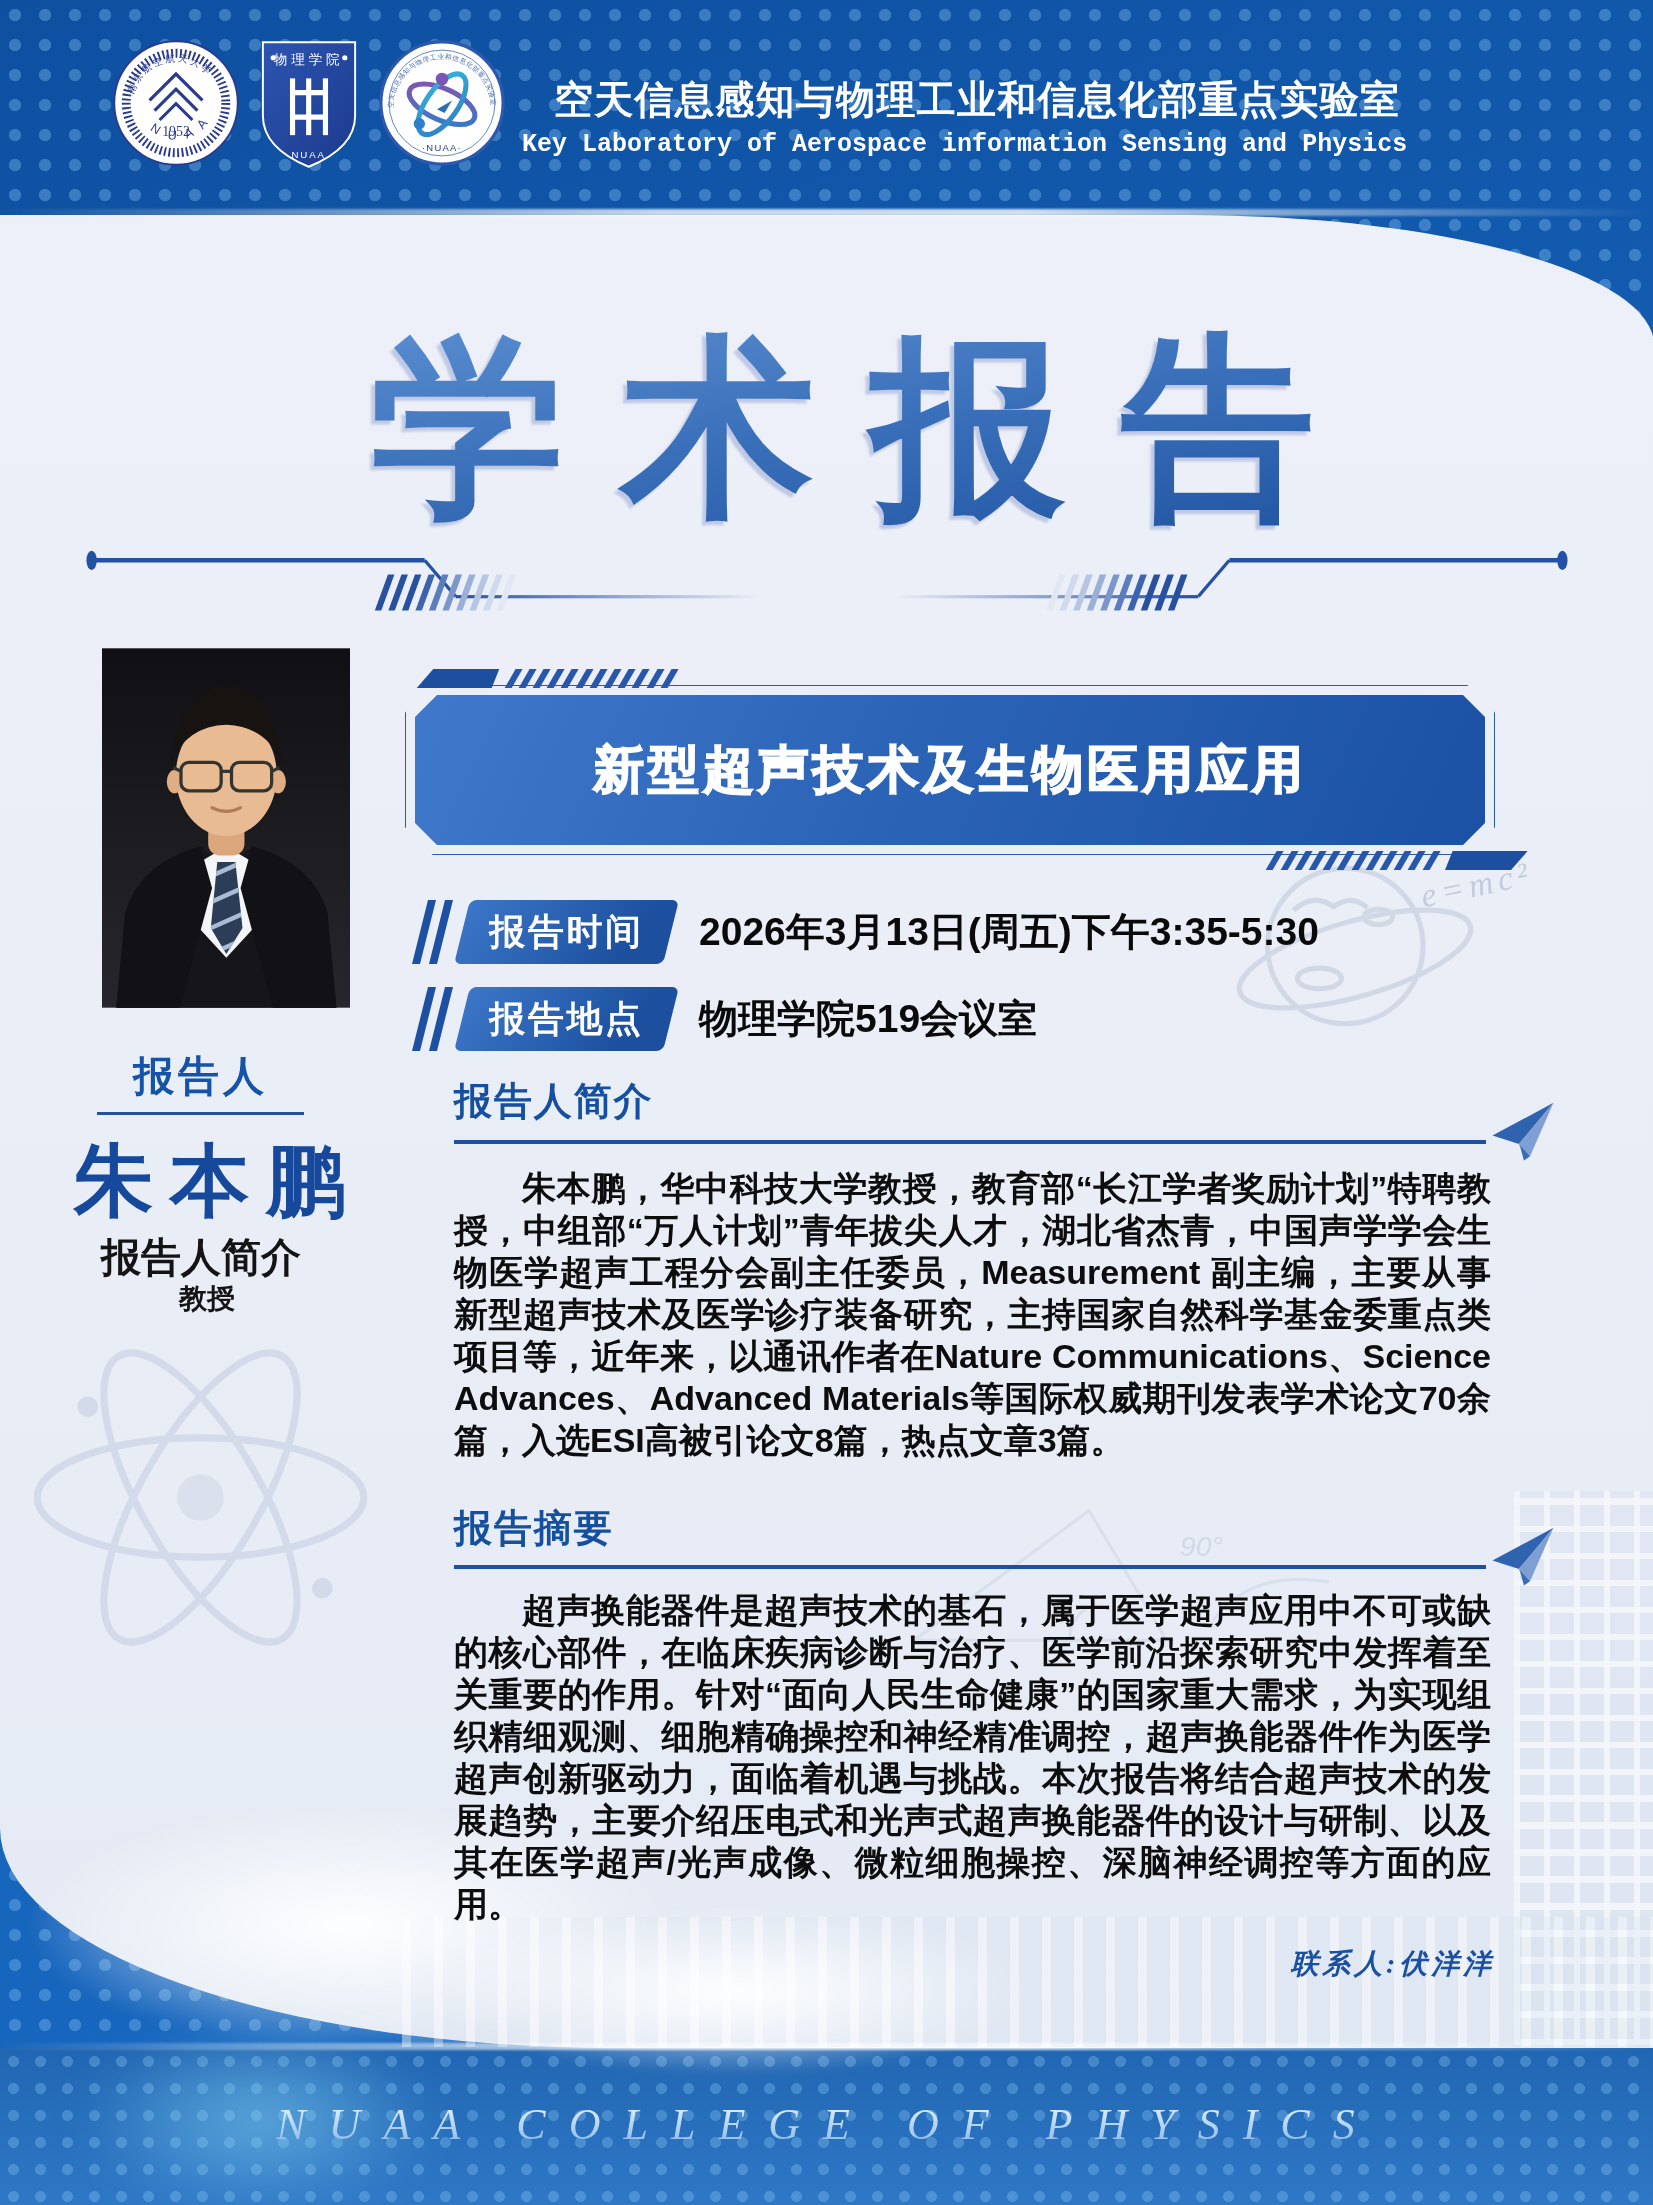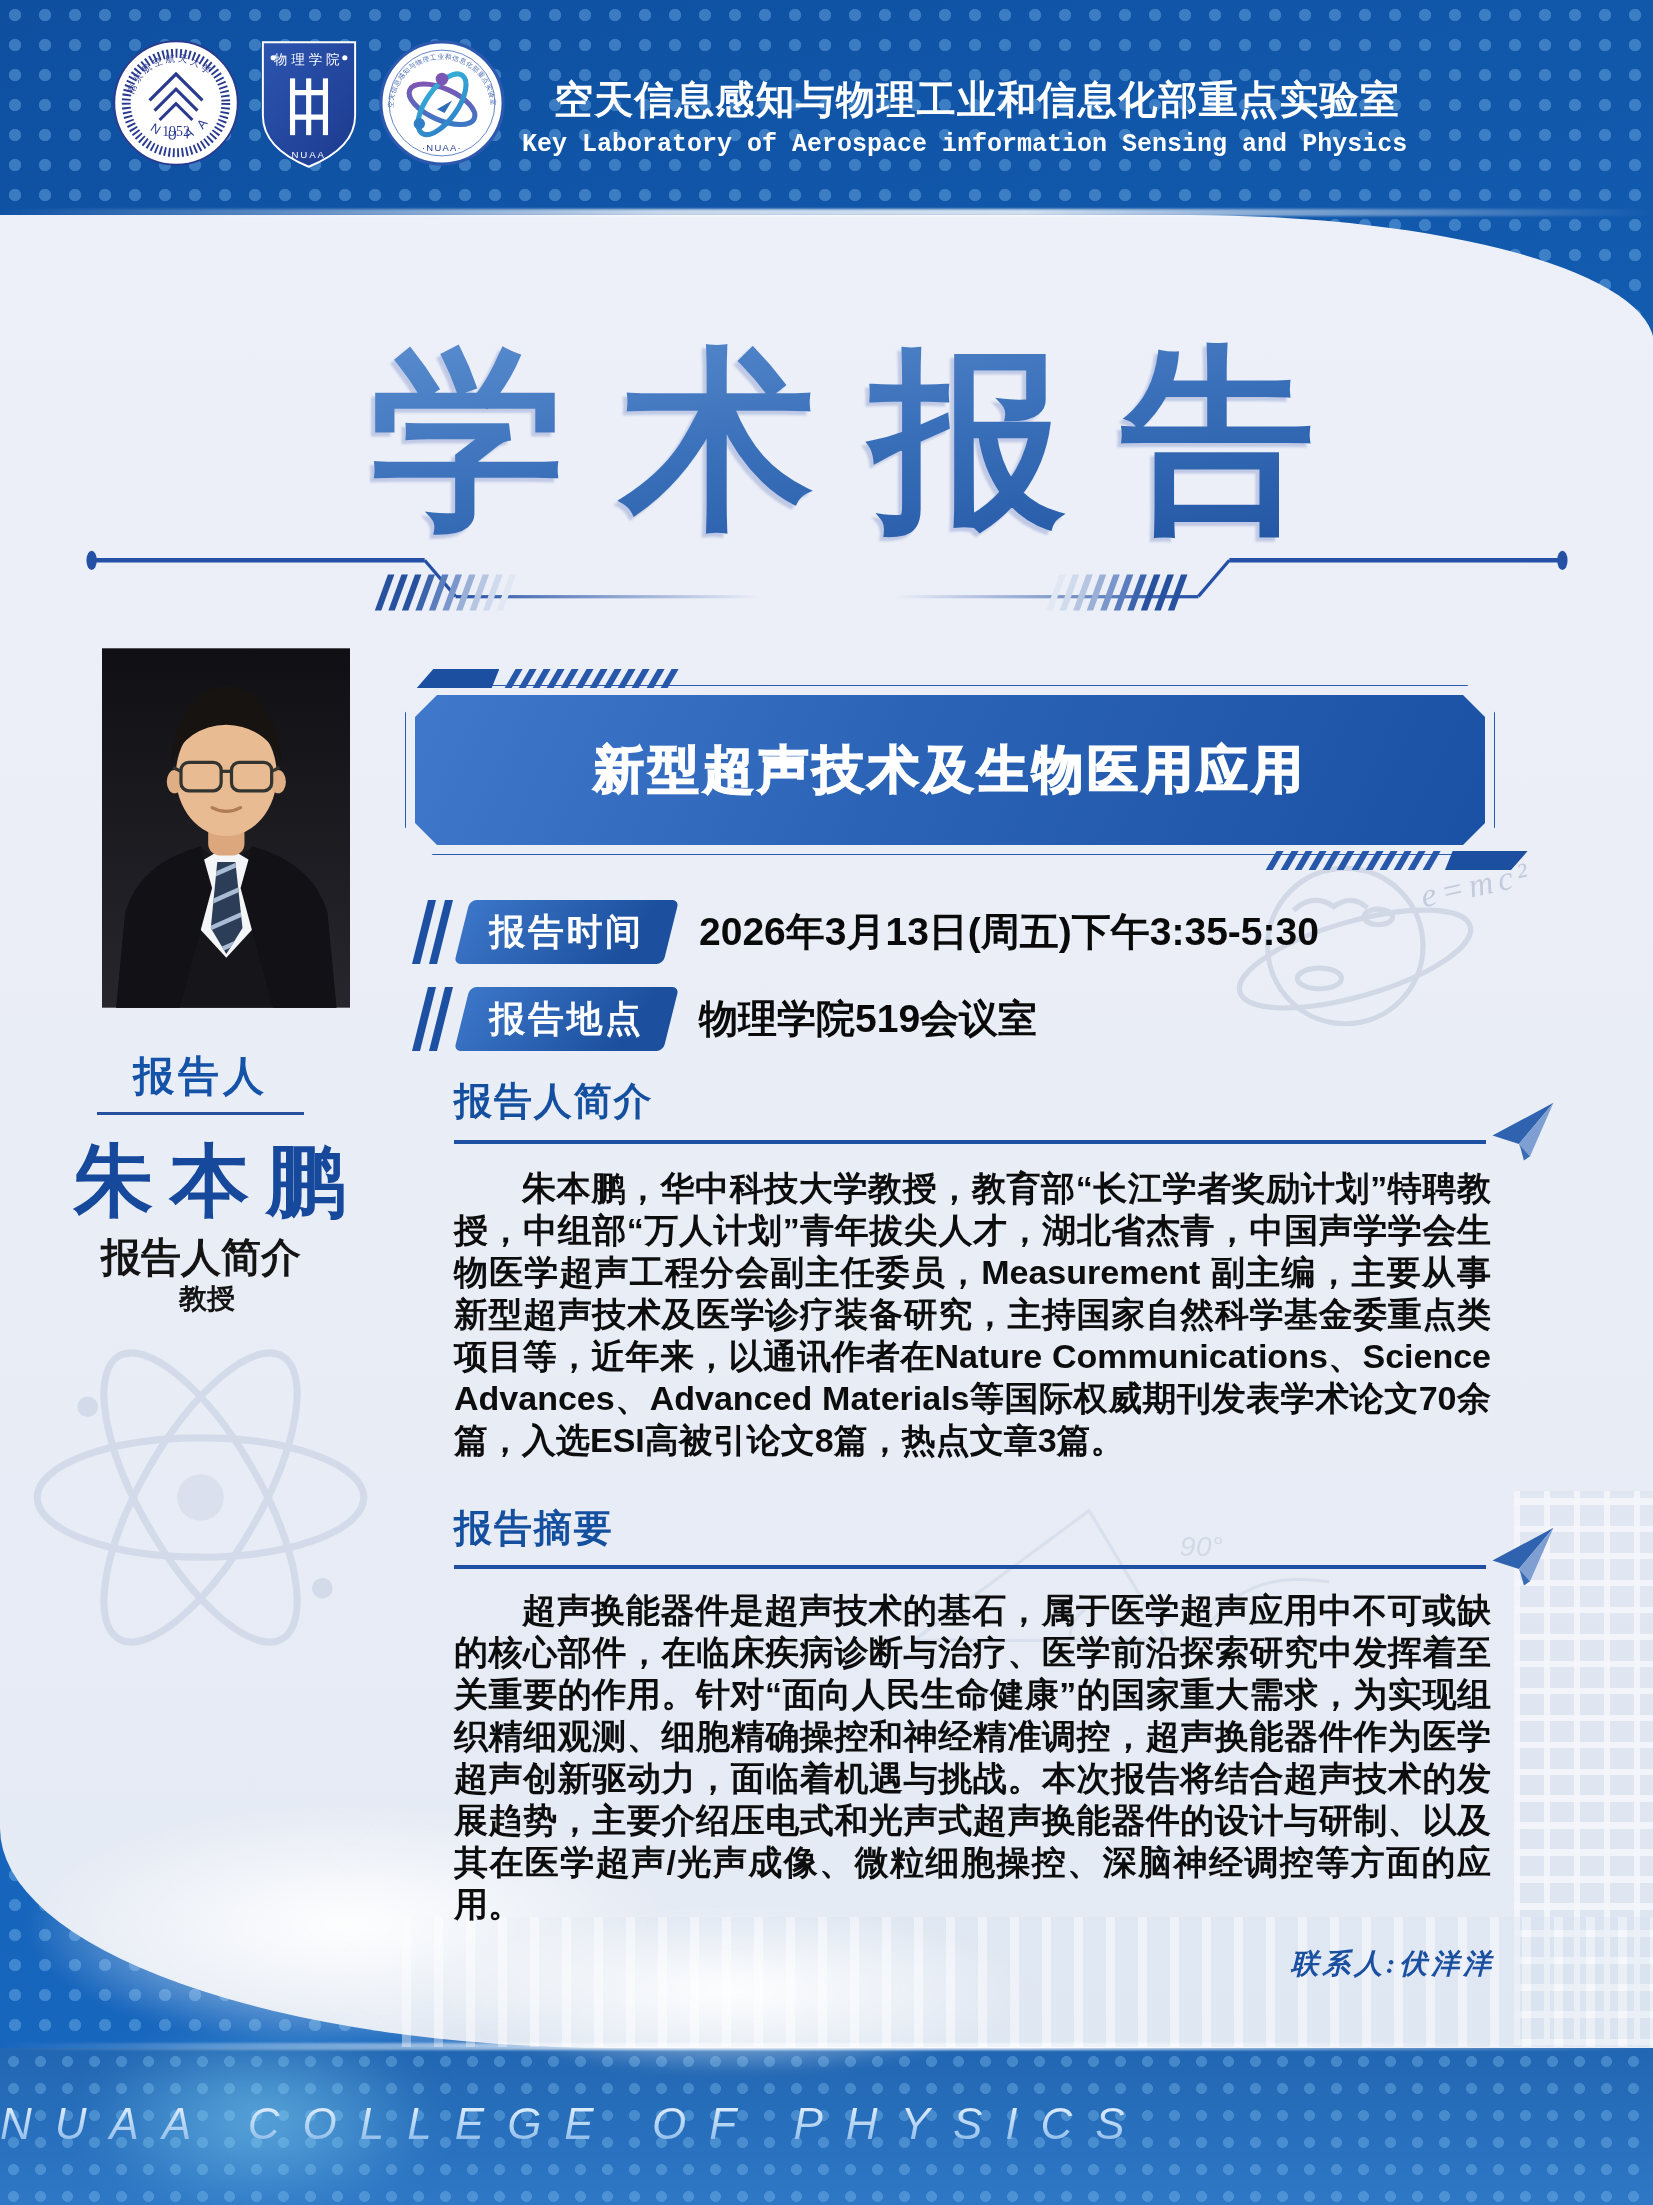--- a/index.html
+++ b/index.html
@@ -27,21 +27,21 @@
   .lab-title-cn{position:absolute;left:554px;top:73px;z-index:3;color:#fff;
     font-size:39px;font-weight:bold;letter-spacing:1.3px;white-space:nowrap;}
   .lab-title-en{position:absolute;left:522px;top:130px;z-index:3;color:#fff;
     font-size:25px;font-weight:bold;white-space:nowrap;font-family:Liberation Mono, monospace;}
 
   
   .main-title{position:absolute;left:0;right:0;top:324px;z-index:3;text-align:center;
     font-size:194px;line-height:207px;font-weight:900;letter-spacing:56px;padding-left:88px;
     background:linear-gradient(172deg,#6496d6 0%,#3a70ba 50%,#1c4f9e 100%);
     -webkit-background-clip:text;background-clip:text;color:transparent;
-    filter:drop-shadow(-3.2px 4.5px 1.3px rgba(110,130,195,.35));white-space:nowrap;margin-top:12px;}
+    filter:drop-shadow(-3.2px 4.5px 1.3px rgba(110,130,195,.35));white-space:nowrap;}
   .title-divider{position:absolute;left:78px;top:550px;width:1498px;height:67px;z-index:3;}
 
   
   .banner{position:absolute;left:415px;top:695px;width:1070px;height:150px;z-index:3;}
   .banner-outline{position:absolute;left:-10.4px;top:-10.4px;right:-10.4px;bottom:-10.4px;
     border:1.9px solid #2a5cae;
     clip-path:polygon(28.5px 0,calc(100% - 28.5px) 0,100% 28.5px,100% calc(100% - 28.5px),calc(100% - 28.5px) 100%,28.5px 100%,0 calc(100% - 28.5px),0 28.5px);}
   .banner-box{position:absolute;inset:0;
     background:linear-gradient(115deg,#4079cc 0%,#2b63b6 45%,#1a51a5 100%);
     clip-path:polygon(22px 0,calc(100% - 22px) 0,100% 22px,100% calc(100% - 22px),calc(100% - 22px) 100%,22px 100%,0 calc(100% - 22px),0 22px);
@@ -117,22 +117,22 @@
   .cloud-2{left:428px;top:1906px;width:609px;height:169px;}
 
   
   .footer{position:absolute;left:0;top:2048px;width:1654px;height:158px;z-index:1;
     background:linear-gradient(180deg,#2166b2 0%,#2e78c6 100%);}
   .footer-dots{position:absolute;inset:0;
     background-image:radial-gradient(circle,rgba(140,200,245,.33) 0 5.2px,transparent 5.8px);
     background-size:27px 27px;}
   .footer-blob{position:absolute;left:78px;top:-26px;width:363px;height:194px;filter:blur(19.4px);
     background:radial-gradient(closest-side,rgba(135,215,245,.55),rgba(135,215,245,0));}
-  .footer-text{position:absolute;left:0;right:0;top:2099px;z-index:3;
-    font-family:Liberation Sans, sans-serif;font-style:italic;font-size:44px;letter-spacing:23px;
+  .footer-text{position:absolute;left:0;right:0;top:2099px;z-index:3;text-align:center;
+    font-family:Liberation Serif, serif;font-style:italic;font-size:44px;letter-spacing:23px;
     background:linear-gradient(180deg,#f2f8ff 0%,#bcd9f5 45%,#7fb2e6 100%);
     -webkit-background-clip:text;background-clip:text;color:transparent;white-space:nowrap;}
 </style>
 </head>
 <body>
 
 <div class="poster">
 
   <div class="bg-dots"></div>
 

